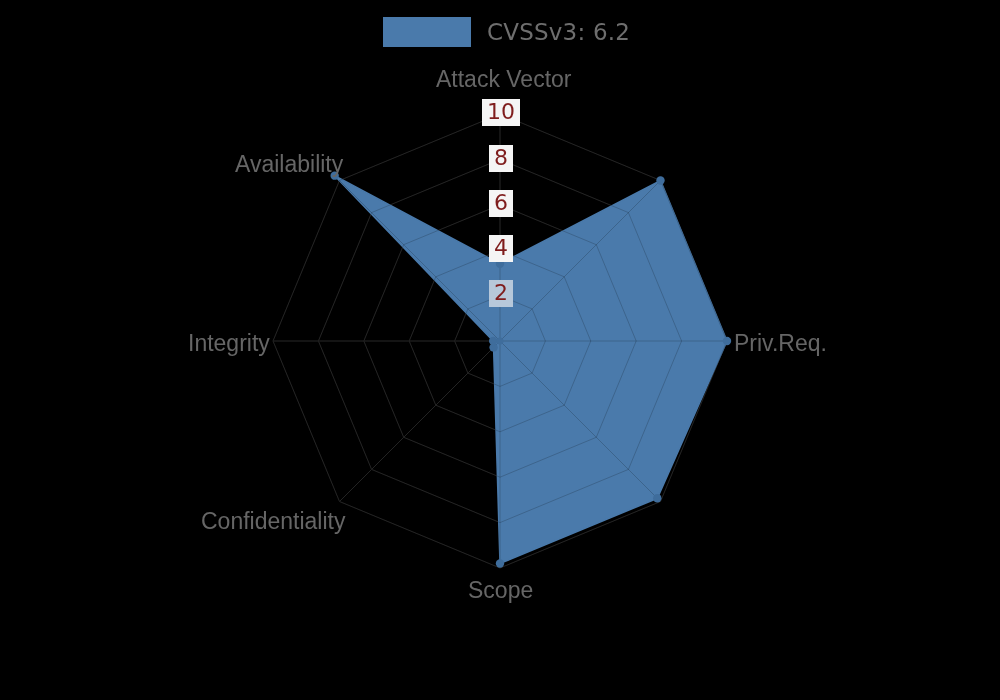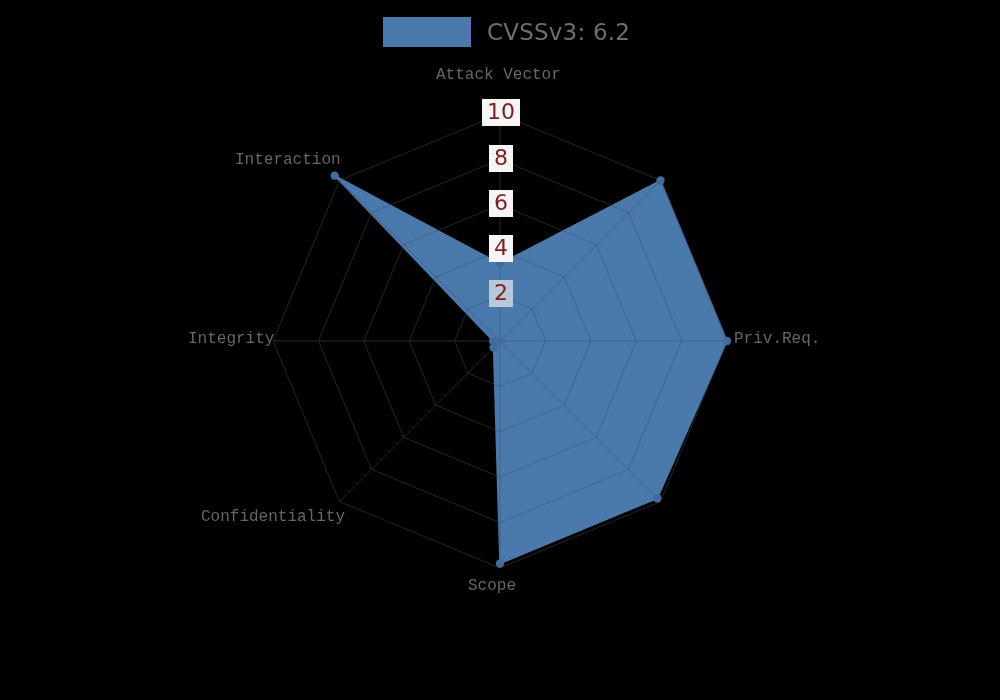--- a/index.html
+++ b/index.html
@@ -42,23 +42,23 @@
   }
   
   #radar {
     position: absolute;
     left: 0;
     top: 0;
   }
   
   .axis-label {
     position: absolute;
-    font-size: 16px;
+    font-size: 23px;
     color: #666666;
-    font-family: Liberation Mono, monospace;
+    font-family: Liberation Sans, sans-serif;
     white-space: nowrap;
   }
   
   .tick-label {
     position: absolute;
     font-size: 22px;
     color: #7f1d1d;
     font-family: "DejaVu Sans", sans-serif;
     background: #f5f5f5;
     padding: 1px 5px 3px 5px;
@@ -124,21 +124,21 @@
         <circle cx="334.67" cy="175.67" r="4.2" fill="#3f6d9c"></circle>
       </g>
     <circle id="hub" cx="500" cy="341" r="3.5" fill="#3f6d9c"></circle>
   </svg>
 
   <div class="axis-label" style="left:436px; top:66px;">Attack Vector</div>
   <div class="axis-label" style="left:734px; top:330px;">Priv.Req.</div>
   <div class="axis-label" style="left:468px; top:577px;">Scope</div>
   <div class="axis-label" style="left:201px; top:508px;">Confidentiality</div>
   <div class="axis-label" style="left:188px; top:330px;">Integrity</div>
-  <div class="axis-label" style="left:235px; top:151px;">Interaction</div>
+  <div class="axis-label" style="left:235px; top:151px;">Availability</div>
 
   <div class="tick-label" style="left:482px; top:99px;">10</div>
   <div class="tick-label" style="left:489px; top:145px;">8</div>
   <div class="tick-label" style="left:489px; top:190px;">6</div>
   <div class="tick-label" style="left:489px; top:235px;">4</div>
   <div class="tick-label on-fill" style="left:489px; top:280px;">2</div>
 
 </div>
 
 </body></html>

